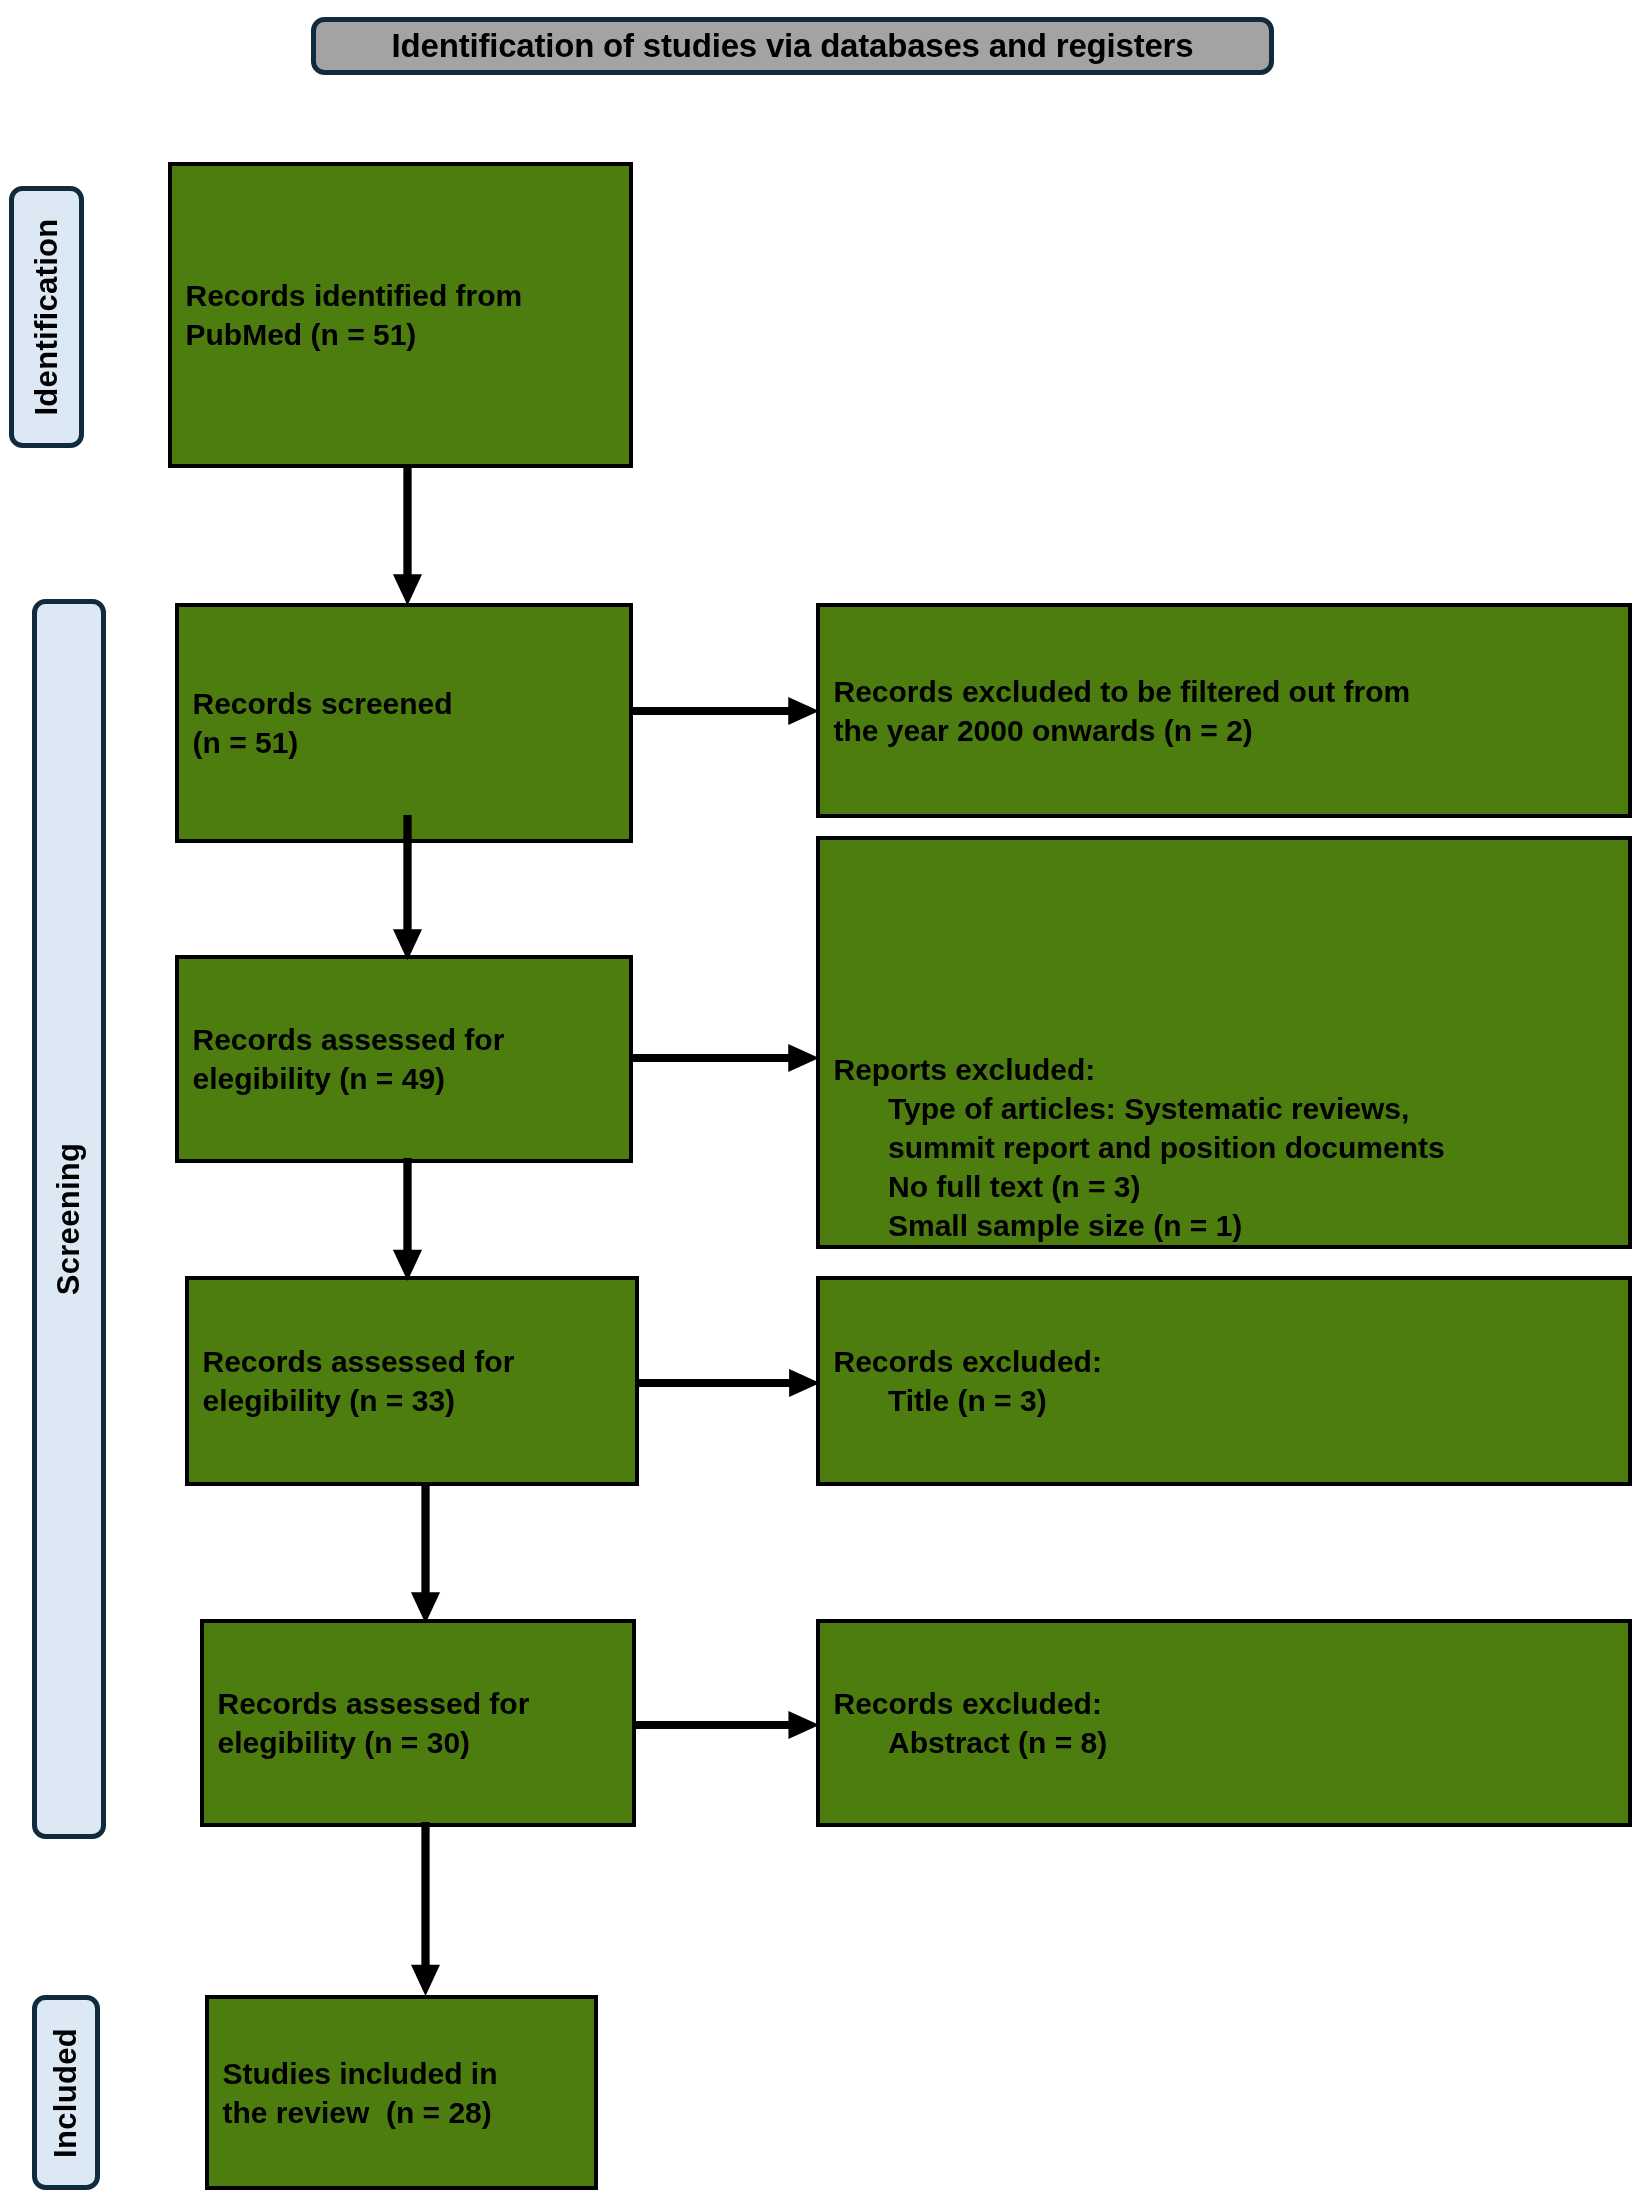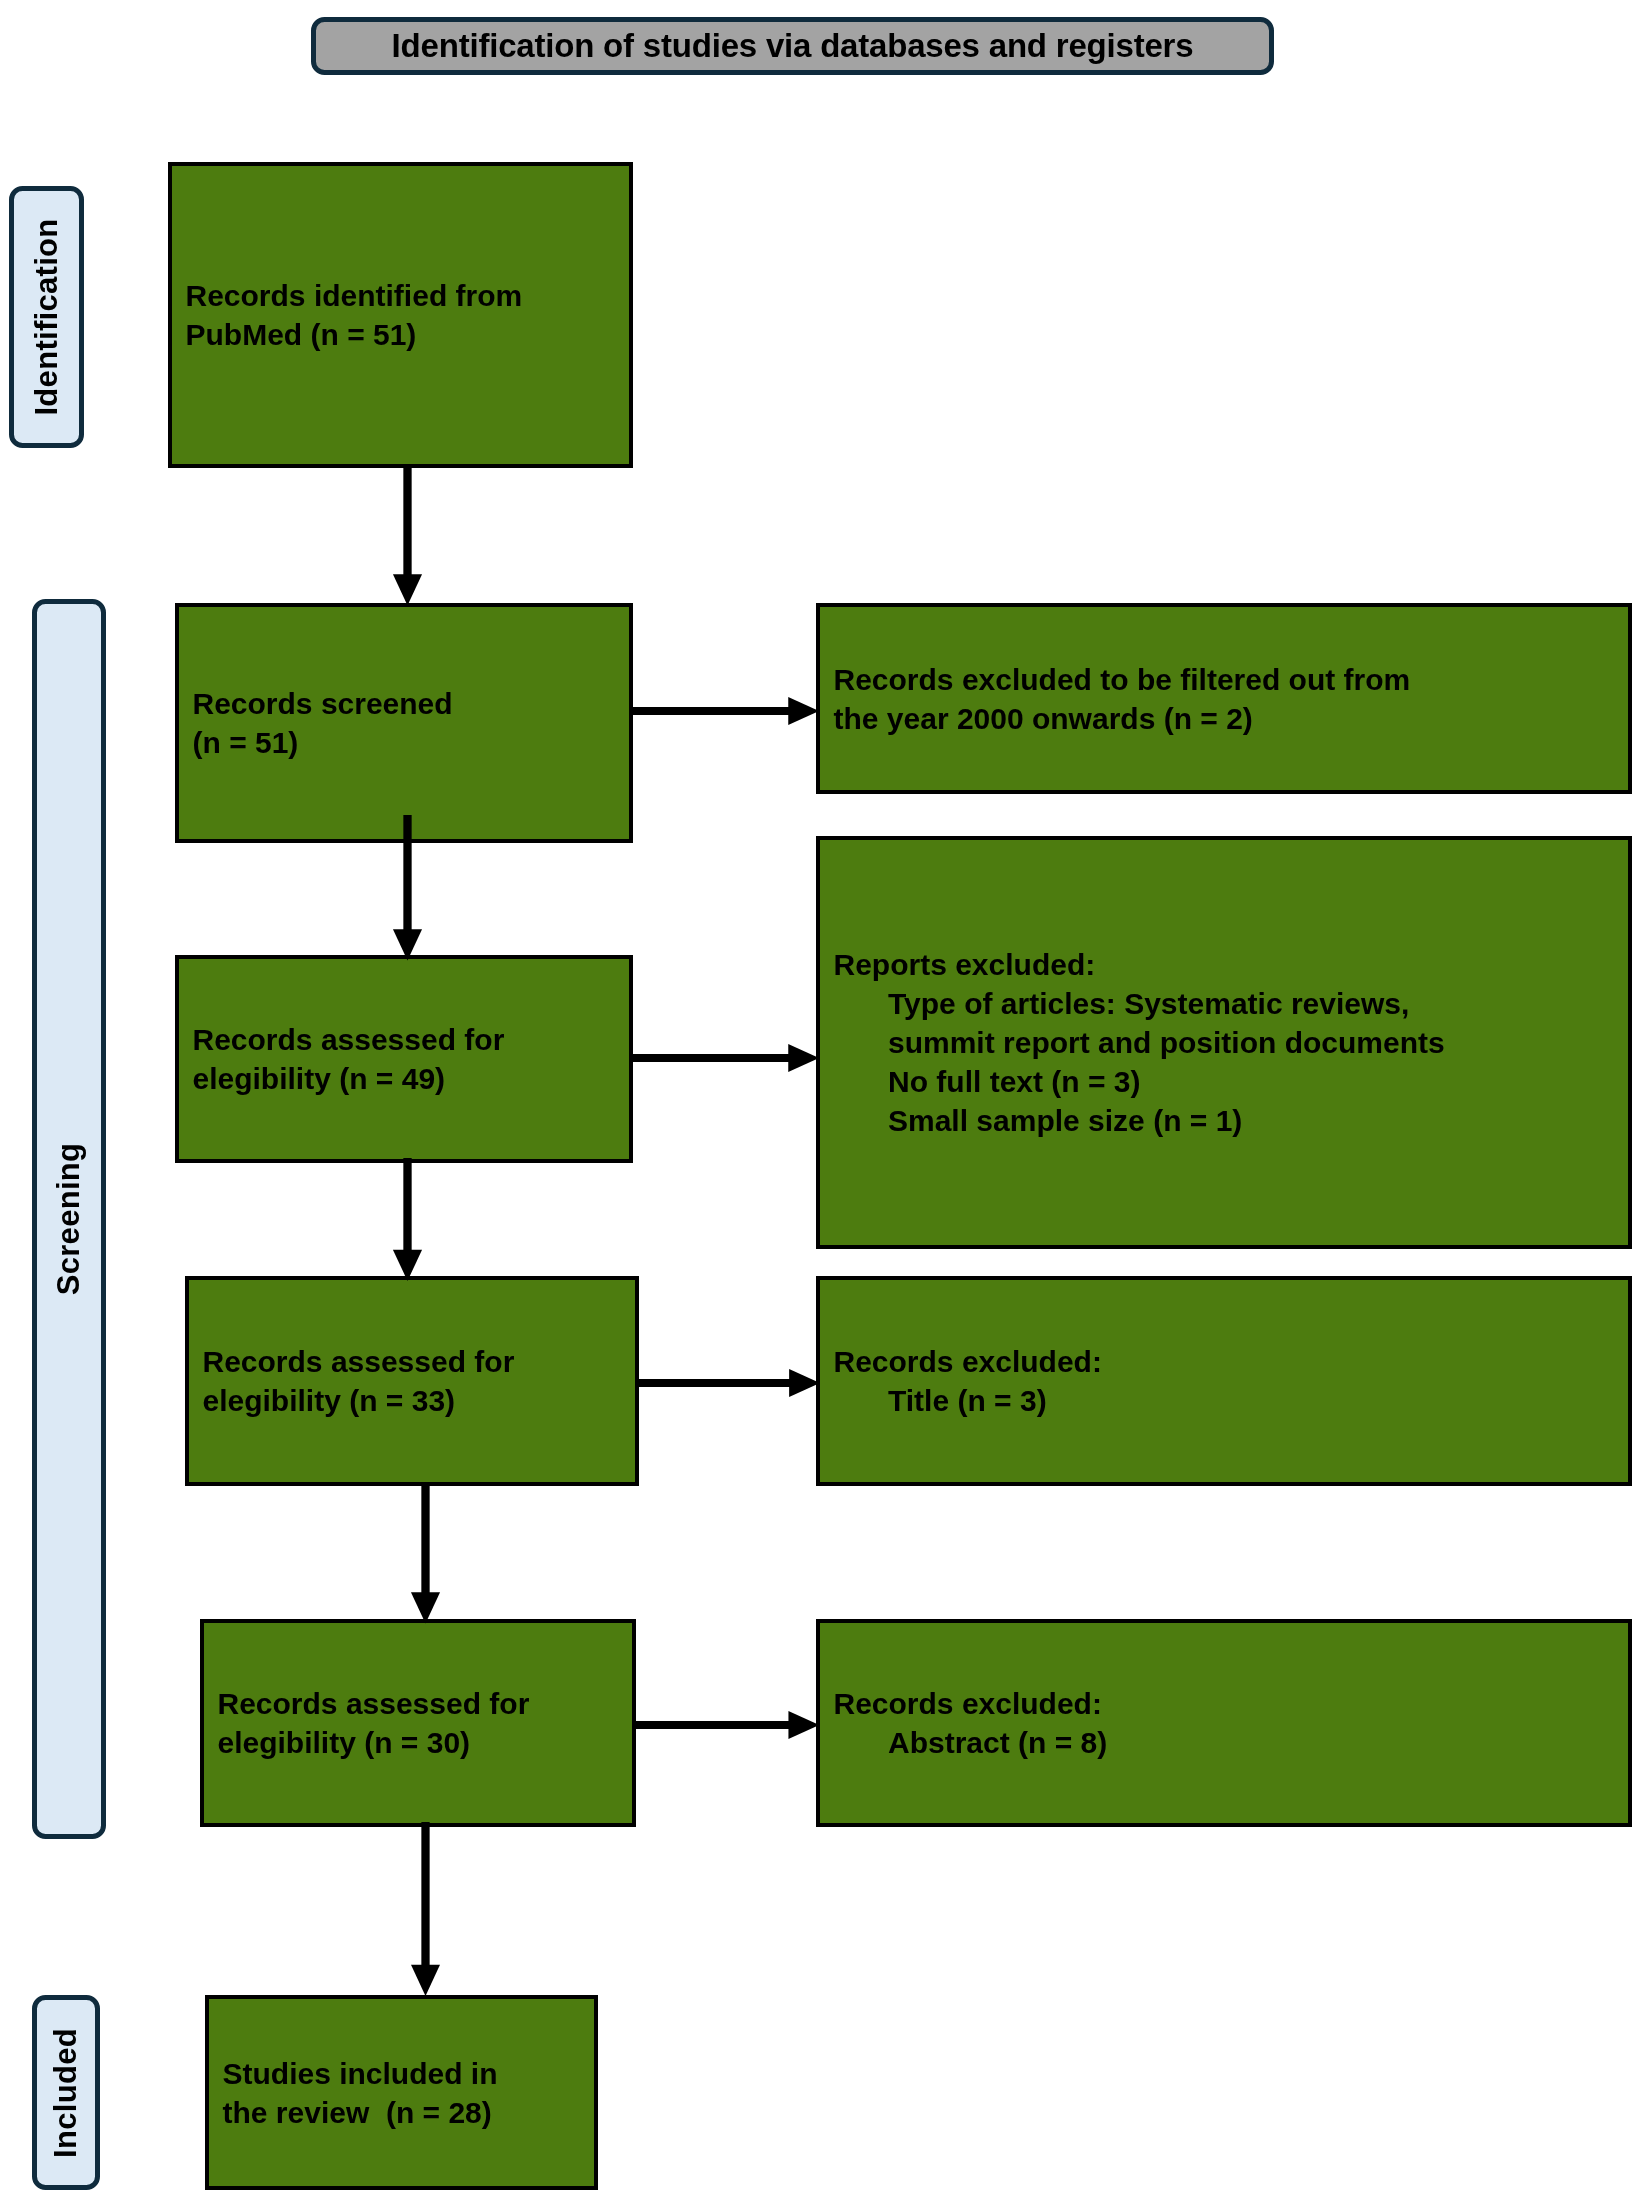--- a/index.html
+++ b/index.html
@@ -104,22 +104,22 @@
 
   
   #box-identified { left: 168px; top: 162px;  width: 465px; height: 306px; }
   #box-screened   { left: 175px; top: 603px; width: 458px; height: 240px; }
   #box-elig49     { left: 175px; top: 955px; width: 458px; height: 208px; }
   #box-elig33     { left: 185px; top: 1276px; width: 454px; height: 210px; }
   #box-elig30     { left: 200px; top: 1619px; width: 436px; height: 208px; }
   #box-included   { left: 205px; top: 1995px; width: 393px; height: 195px; }
 
   
-  #box-excl-year   { left: 816px; top: 603px; width: 816px; height: 191px; }
-  #box-excl-reports{ left: 816px; top: 836px; width: 816px; height: 413px; }
+  #box-excl-year   { left: 816px; top: 603px; width: 816px; height: 215px; }
+  #box-excl-reports{ left: 816px; top: 836px; width: 816px; height: 413px; justify-content: flex-end; }
   #box-excl-title  { left: 816px; top: 1276px; width: 816px; height: 210px; }
   #box-excl-abs    { left: 816px; top: 1619px; width: 816px; height: 208px; }
 
   
   .arrow {
     position: absolute;
   }
   .arrow svg { display: block; }
 </style>
 </head>

